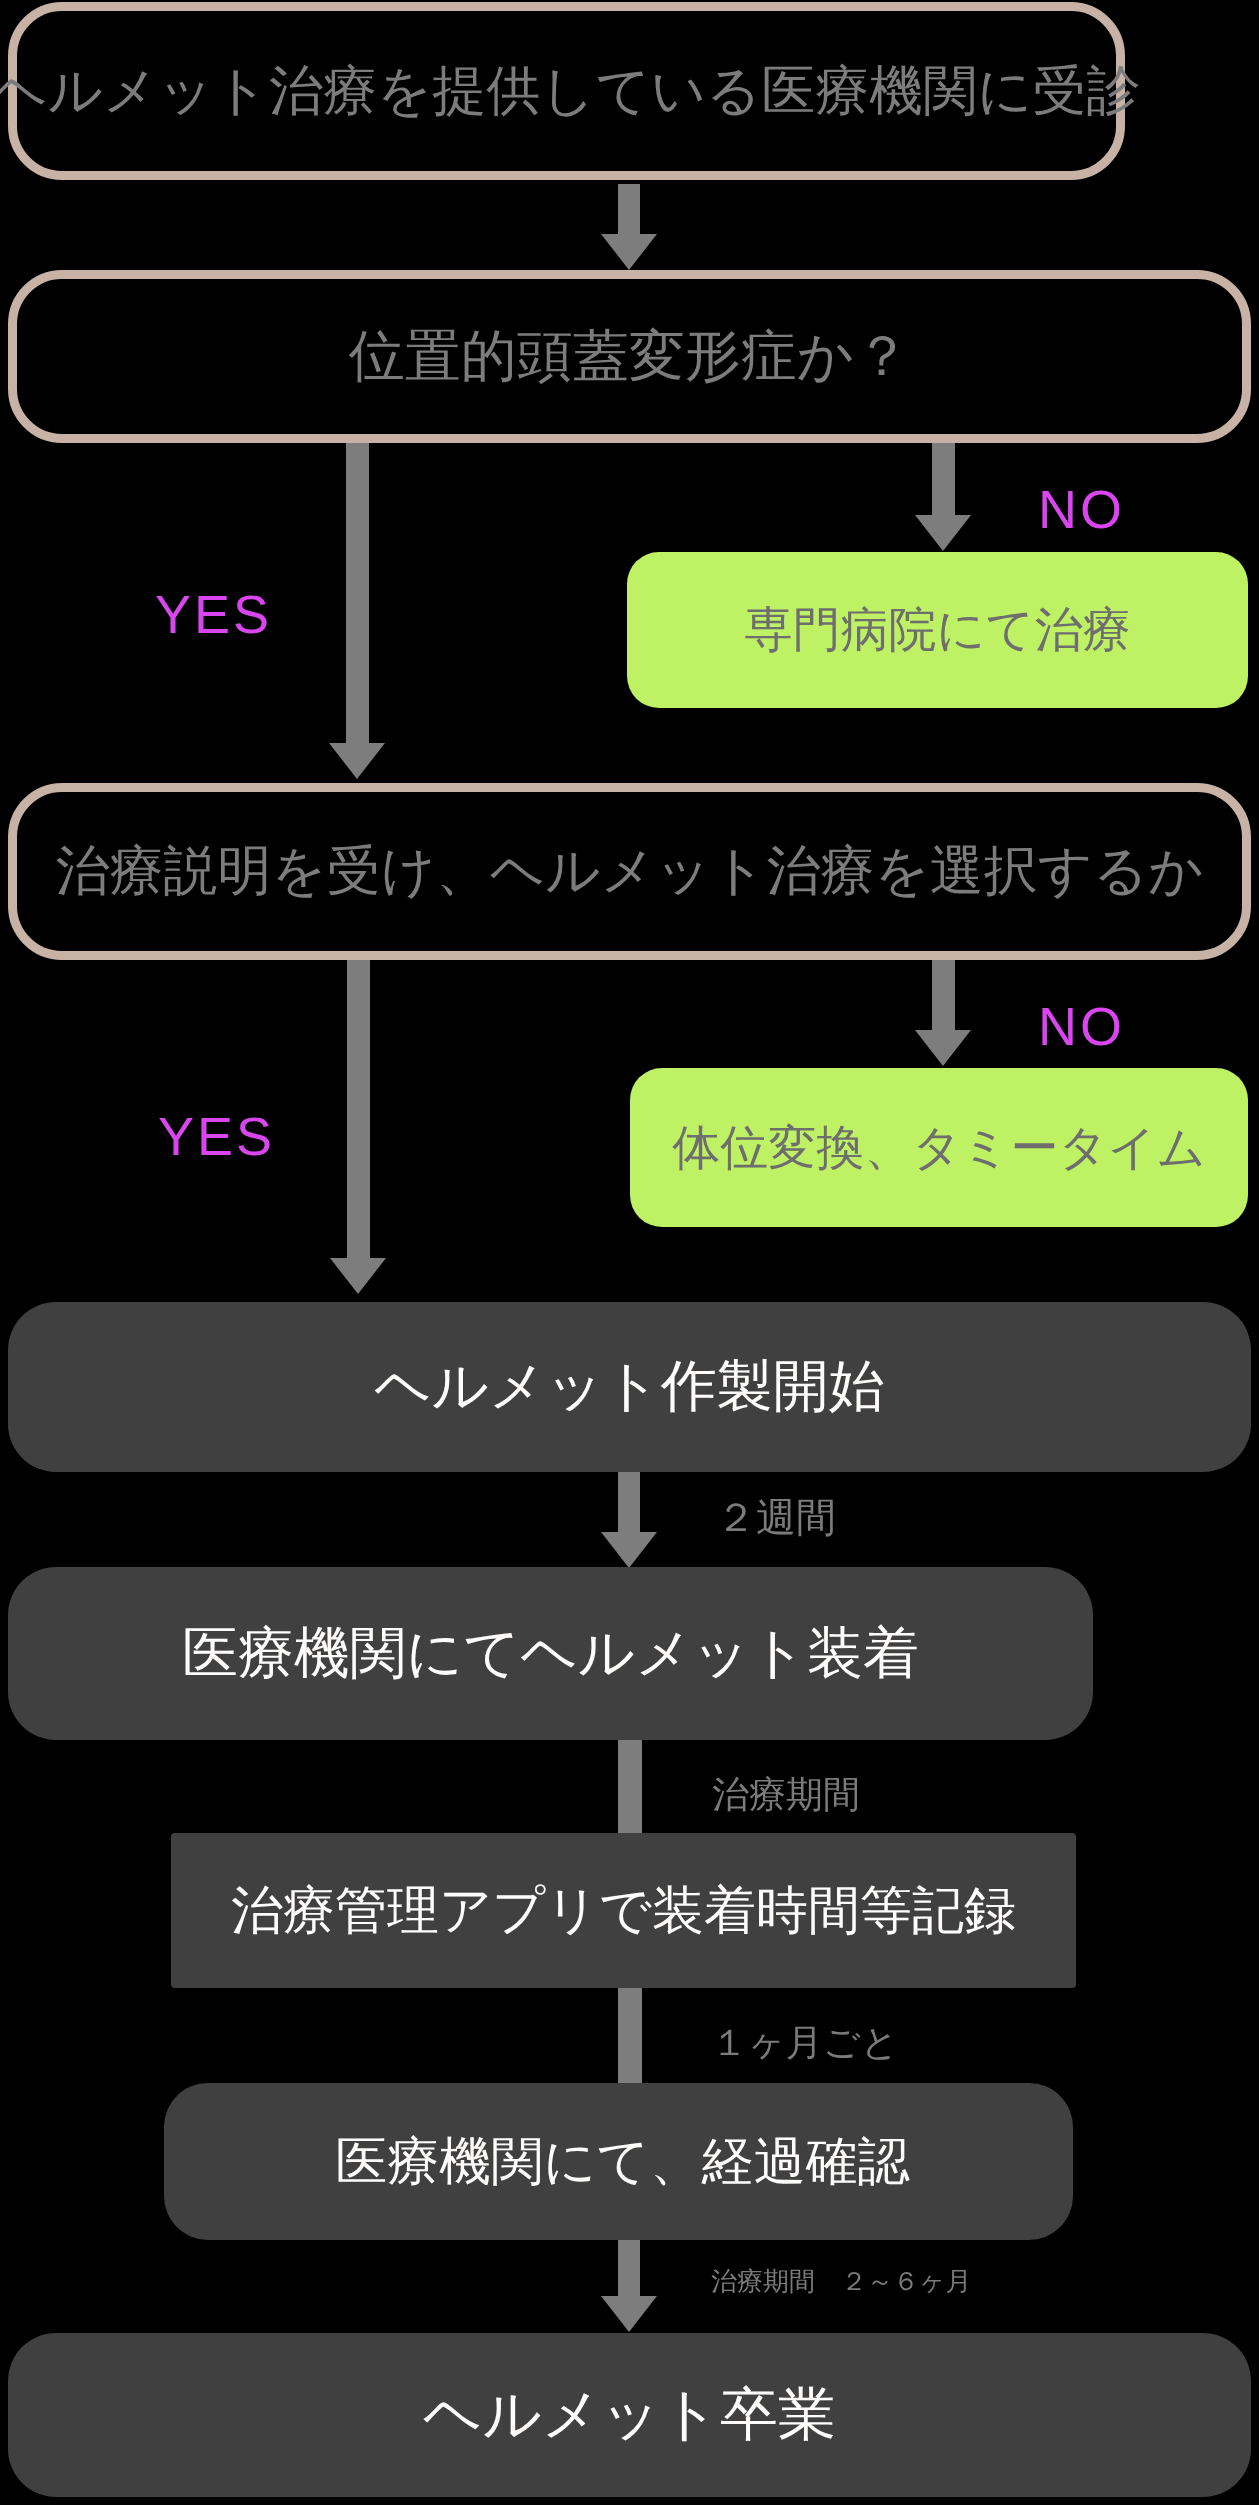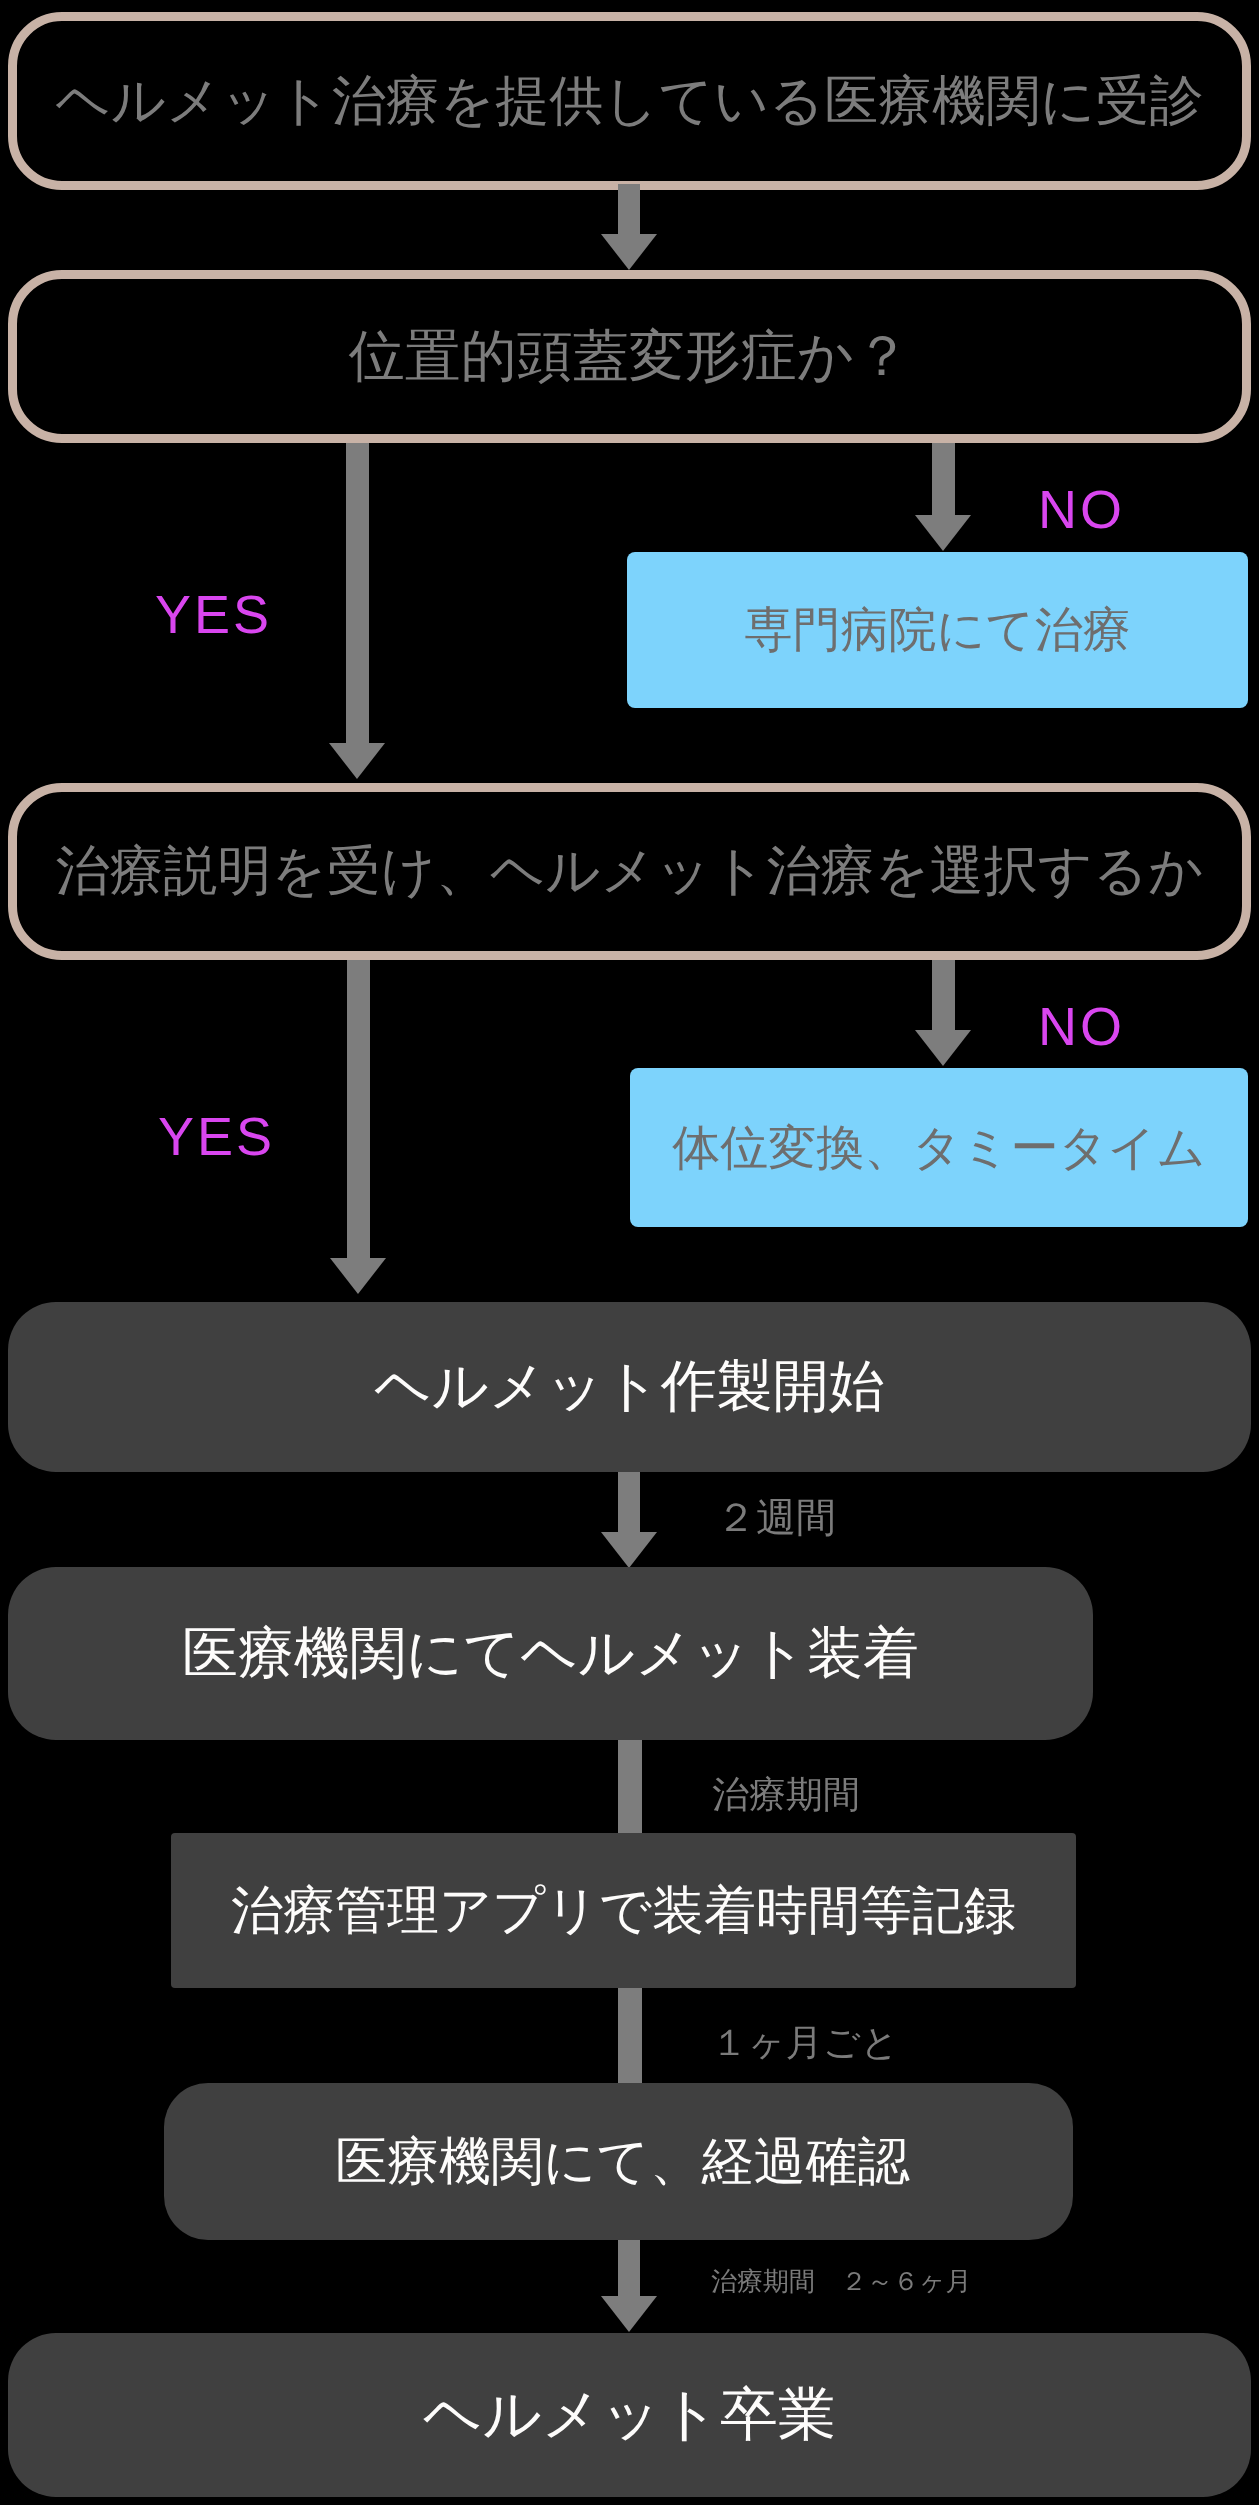--- a/index.html
+++ b/index.html
@@ -16,22 +16,22 @@
     box-sizing:border-box;
     white-space:nowrap;
   }
   .outline-box{
     border:9px solid #c8b2a6;
     border-radius:54px;
     background:#000;
     color:#7c7c7c;
   }
   .cream-box{
-    background:#7dd3fc;
-    border-radius:8px;
+    background:#bef264;
+    border-radius:32px;
     color:#6e6e6e;
   }
   .tan-box{
     background:#404040;
     border-radius:48px;
     color:#fdfcfb;
   }
   .shaft{position:absolute;background:#7d7d7d;}
   .ahead{
     position:absolute;width:0;height:0;
@@ -48,21 +48,21 @@
     position:absolute;
     color:#d946ef;
     font-size:54px;
     letter-spacing:3px;
     white-space:nowrap;
   }
 </style>
 </head>
 <body>
 
-<div class="node outline-box" style="left:8px;top:2px;width:1243px;height:178px;font-size:54px;margin-top:10px;">
+<div class="node outline-box" style="left:8px;top:2px;width:1117px;height:178px;font-size:54px;">
   <span>ヘルメット治療を提供している医療機関に受診</span>
 </div>
 
 <div class="shaft" style="left:618px;top:184px;width:22px;height:52px;"></div>
 <div class="ahead" style="left:601px;top:234px;"></div>
 
 <div class="node outline-box" style="left:8px;top:270px;width:1243px;height:173px;font-size:56px;">
   <span>位置的頭蓋変形症か？</span>
 </div>
 

